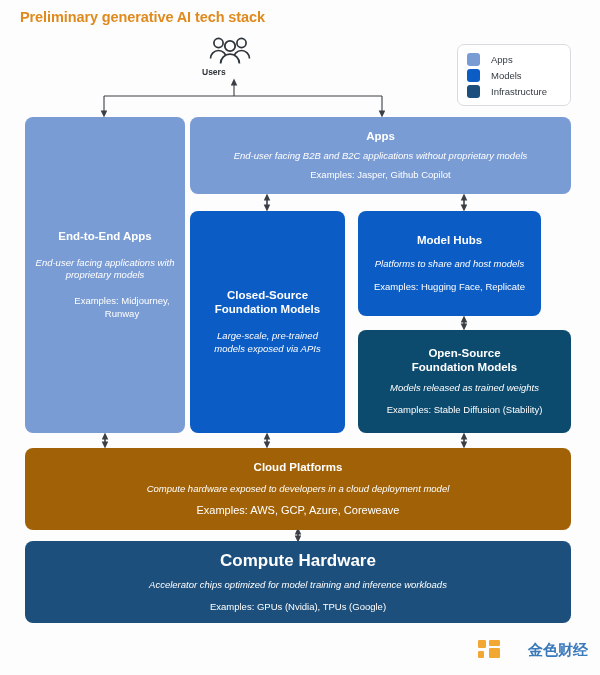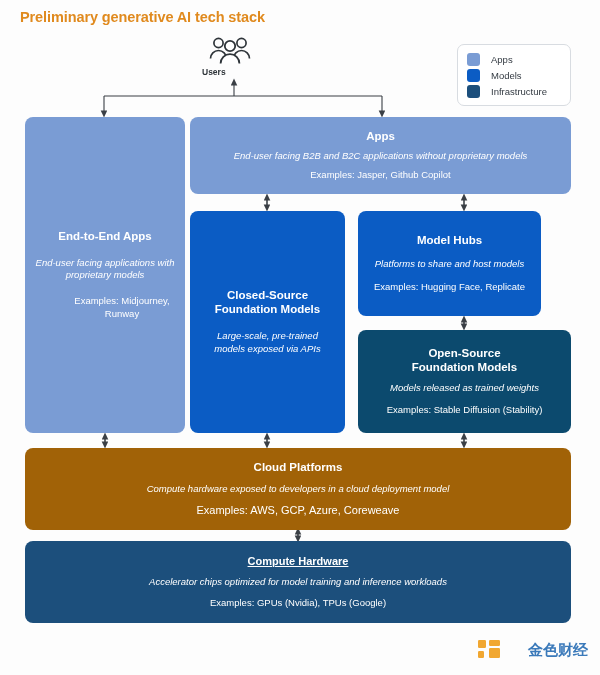--- a/index.html
+++ b/index.html
@@ -158,21 +158,21 @@
   }
   #box-cloud .b-title { font-size: 11.5px; }
   #box-cloud .b-desc  { font-size: 9.5px; margin-top: 8px; }
   #box-cloud .b-ex    { font-size: 11px; margin-top: 8px; }
 
   
   #box-compute {
     left: 25px; top: 541px; width: 546px; height: 82px;
     background: #1c4f7c;
   }
-  #box-compute .b-title { font-size: 11px; text-decoration: underline; }
+  #box-compute .b-title { font-size: 17px; }
   #box-compute .b-desc  { font-size: 9.5px; margin-top: 8px; }
   #box-compute .b-ex    { font-size: 9.5px; margin-top: 9px; }
 
   
   #watermark {
     position: absolute;
     left: 478px;
     top: 638px;
     display: flex;
     align-items: center;

